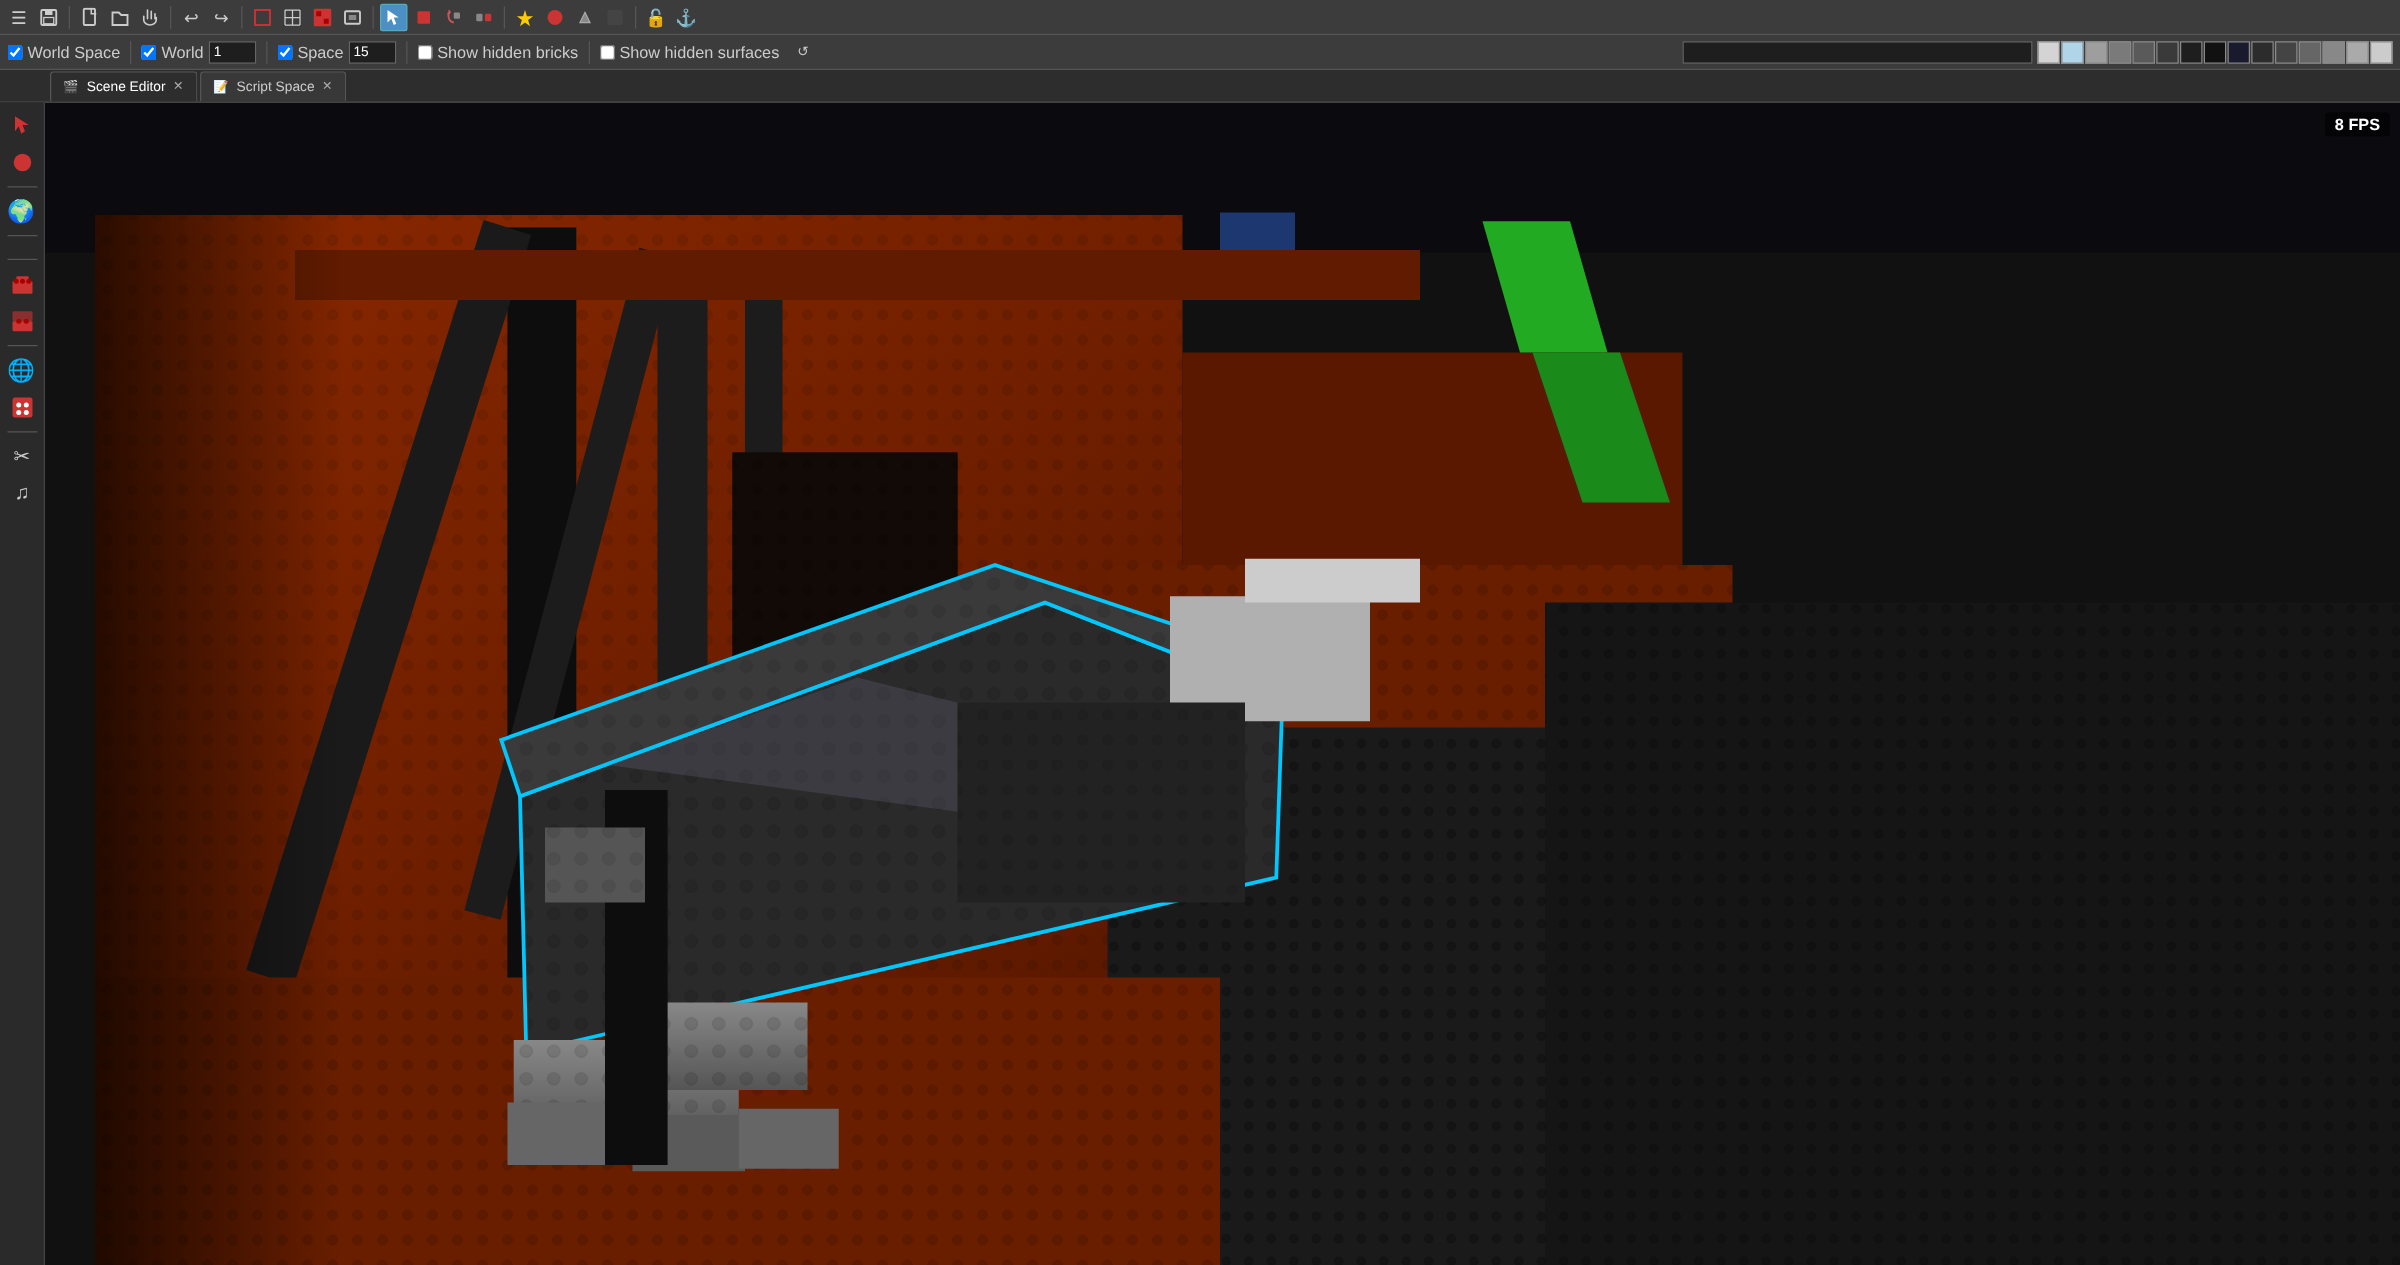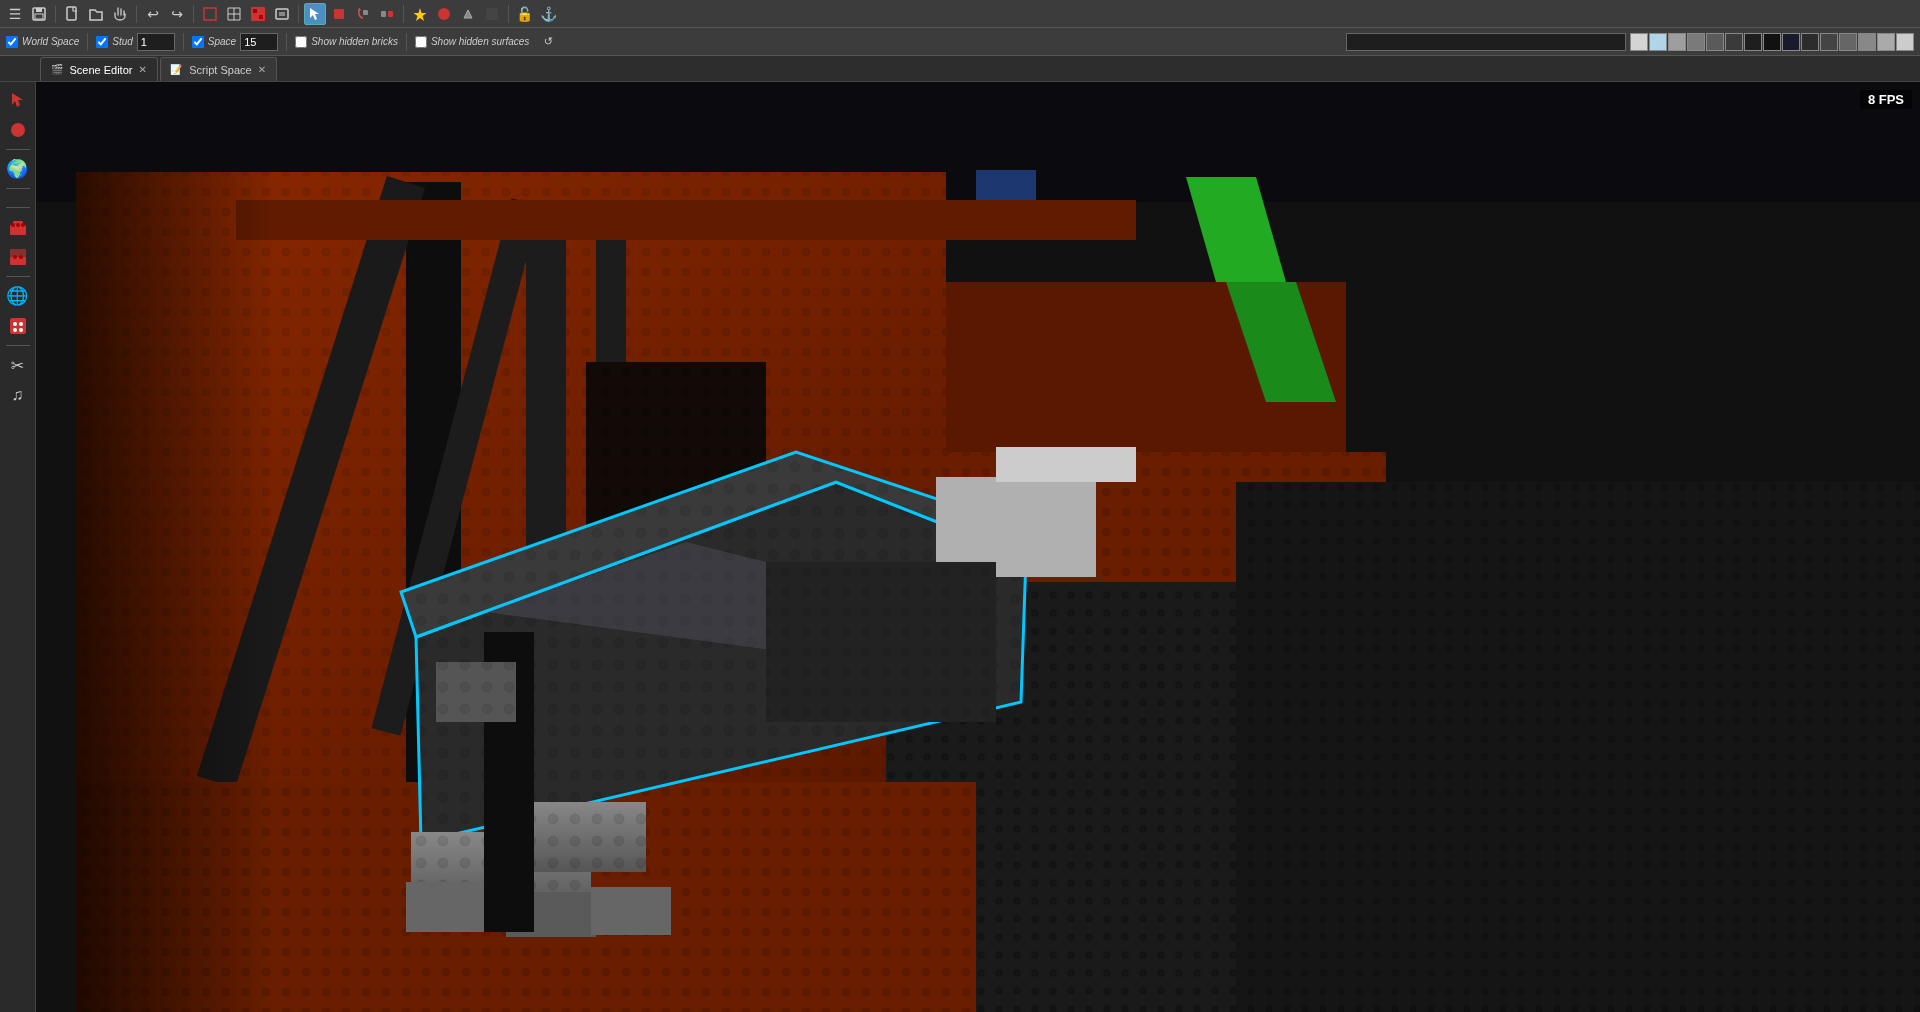--- a/index.html
+++ b/index.html
@@ -39,23 +39,22 @@
       border-bottom: 1px solid #555;
       display: flex;
       align-items: center;
       padding: 0 6px;
       gap: 4px;
     }
     .toolbar2-item {
       display: flex; align-items: center; gap: 4px;
     }
     .toolbar2-item label {
-      font-size: 10px; color: #ccc;
+      font-size: 13px; color: #ccc;
       white-space: nowrap;
-      font-style: italic;
     }
     .toolbar2-input {
       width: 38px; height: 18px;
       background: #1e1e1e;
       border: 1px solid #666;
       color: #fff;
       font-size: 11px;
       padding: 0 3px;
       outline: none;
     }
@@ -293,21 +292,21 @@
 </div>
 
 <div id="toolbar2">
   <div class="toolbar2-item">
     <input type="checkbox" class="toolbar2-checkbox" checked="" id="ws-cb" style="">
     <label for="ws-cb">World Space</label>
   </div>
   <div class="toolbar2-sep"></div>
   <div class="toolbar2-item">
     <input type="checkbox" class="toolbar2-checkbox" checked="" id="stud-cb" style="">
-    <label for="stud-cb">Stud</label>
+    <label for="stud-cb">World</label>
     <input type="text" class="toolbar2-input" value="1" style="">
   </div>
   <div class="toolbar2-sep"></div>
   <div class="toolbar2-item">
     <input type="checkbox" class="toolbar2-checkbox" checked="" id="rot-cb" style="">
     <label for="rot-cb">Space</label>
     <input type="text" class="toolbar2-input" value="15" style="">
   </div>
   <div class="toolbar2-sep"></div>
   <div class="toolbar2-item">

